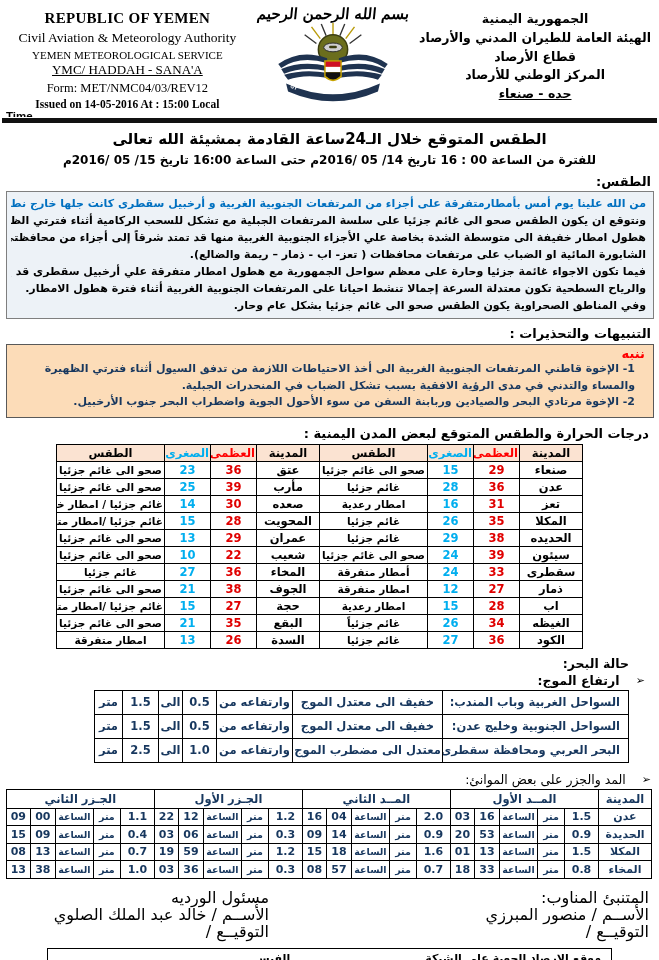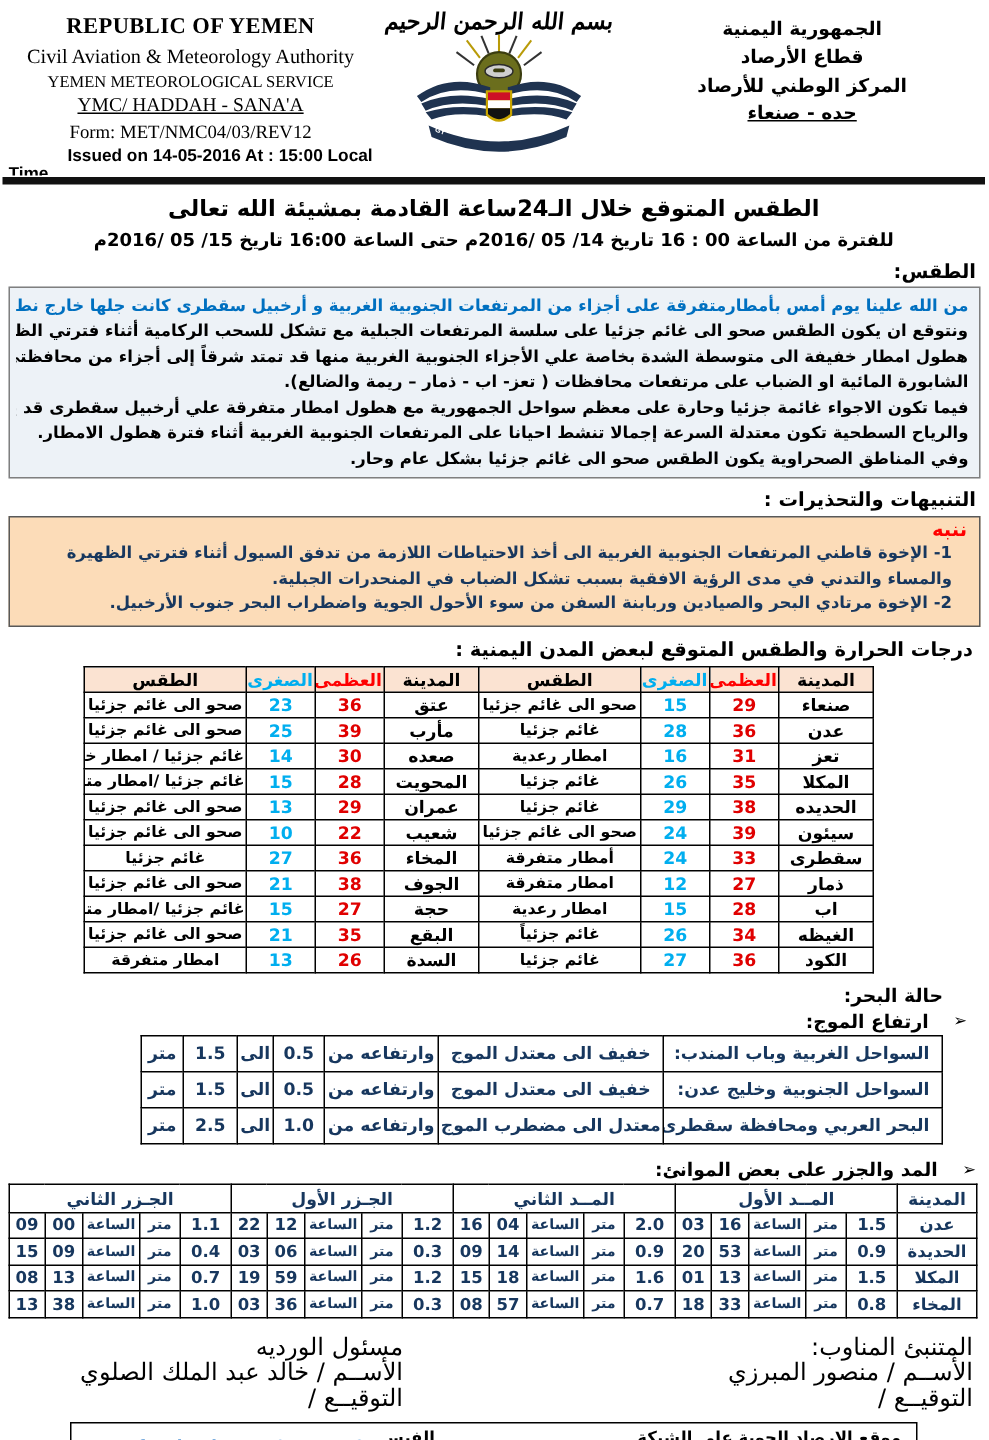--- a/index.html
+++ b/index.html
@@ -14,21 +14,21 @@
   .hdr-ar { width:238px; text-align:center; font-weight:bold; font-size:12.5px; line-height:1.5; padding-top:6px; }
   .hdr-ar .u { text-decoration:underline; }
   .hdr-c { width:170px; text-align:center; position:relative; }
   .bismillah { font-size:15px; font-weight:bold; font-family:"DejaVu Serif", serif; transform:skewX(-6deg); display:inline-block; margin-top:1px; }
   .hdr-en { width:245px; direction:ltr; text-align:center; font-family:"Liberation Serif", serif; padding-top:6px; }
   .hdr-en .e1 { font-size:15px; font-weight:bold; letter-spacing:.3px; }
   .hdr-en .e2 { font-size:13.5px; margin-top:3px; }
   .hdr-en .e3 { font-size:11px; margin-top:3px; }
   .hdr-en .e4 { font-size:13px; margin-top:1px; text-decoration:underline; }
   .hdr-en .e5 { font-size:12.5px; margin-top:3px; }
-  .hdr-en .e6 { font-size:11.5px; margin-top:2px; font-weight:bold; font-family:Liberation Sans, sans-serif; text-align:right; }
+  .hdr-en .e6 { font-size:11.5px; margin-top:2px; font-weight:bold; font-family:Liberation Serif, serif; text-align:center; }
   .hdr-en .e7 { font-size:11.5px; font-weight:bold; font-family:"Liberation Sans", sans-serif; text-align:left; height:7px; overflow:hidden; }
   .divider { height:5px; background:#111; margin:0 2px; }
   
   .title   { text-align:center; font-weight:bold; font-size:15px; margin-top:7px; }
   .period  { text-align:center; font-weight:bold; font-size:12px; margin-top:5px; }
   .sec-label { font-weight:bold; font-size:13px; margin:7px 8px 2px 0; }
   
   .wx-box { margin:1px 5px 0 6px; border:1px solid #7f7f7f; background:#EDF2F7; padding:3px 7px 4px 4px; }
   .wx-line { font-size:11px; font-weight:bold; line-height:17px; white-space:nowrap; overflow:hidden; }
   .wx-intro { color:#0070C0; }
@@ -48,21 +48,21 @@
   .temp-table td:nth-child(3), .temp-table td:nth-child(7) { color:#00AEEF; }
   .temp-table td:nth-child(4), .temp-table td:nth-child(8) { font-size:10.5px; }
   
   .sea-heading { font-weight:bold; font-size:12.5px; margin:7px 30px 0 0; }
   .sea-sub { font-weight:bold; font-size:12.5px; margin:2px 14px 2px 0; }
   .arrow { display:inline-block; margin-left:12px; font-size:11px; transform:translateY(-1px); }
   .sea-table { margin-right:30px; width:534px; table-layout:fixed; color:#17375E; }
   .sea-table td { border:1px solid #000; font-weight:bold; font-size:11.5px; height:24px; text-align:center; white-space:nowrap; overflow:hidden; }
   .sea-table td.sea-region { text-align:right; padding-right:8px; }
   
-  .tide-heading { font-weight:bold; font-size:12.5px; margin:9px 8px 2px 0; }
+  .tide-heading { font-weight:normal; font-size:12.5px; margin:9px 8px 2px 0; }
   .tide-table { margin:1px 7px 0 7px; width:645px; table-layout:fixed; color:#17375E; }
   .tide-table th, .tide-table td { border:1px solid #000; font-weight:bold; text-align:center; white-space:nowrap; overflow:hidden; }
   .tide-table th { font-size:11.5px; height:19px; }
   .tide-table td { font-size:11px; height:17.5px; }
   .tide-table td.t-lbl { font-size:9.5px; }
   
   .sign-row { display:flex; flex-direction:row; margin:10px 10px 0 0; }
   .sign-block { font-size:16px; font-weight:normal; line-height:17px; }
   .sign-right { width:300px; }
   .sign-mid { width:300px; margin-right:25px; padding-right:55px; }
@@ -72,20 +72,21 @@
   .f-group { display:flex; gap:6px; align-items:center; }
 </style>
 </head>
 <body>
 
 <div class="page">
 
   <div class="hdr">
     <div class="hdr-ar">
       <div>الجمهورية اليمنية</div>
+      <div>الهيئة العامة للطيران المدني والأرصاد</div>
       <div>قطاع الأرصاد</div>
       <div>المركز الوطني للأرصاد</div>
       <div class="u">حده - صنعاء</div>
     </div>
 
     <div class="hdr-c">
       <div class="bismillah">بسم الله الرحمن الرحيم</div>
       <div>
         <svg width="118" height="86" viewBox="0 0 120 88">
 

